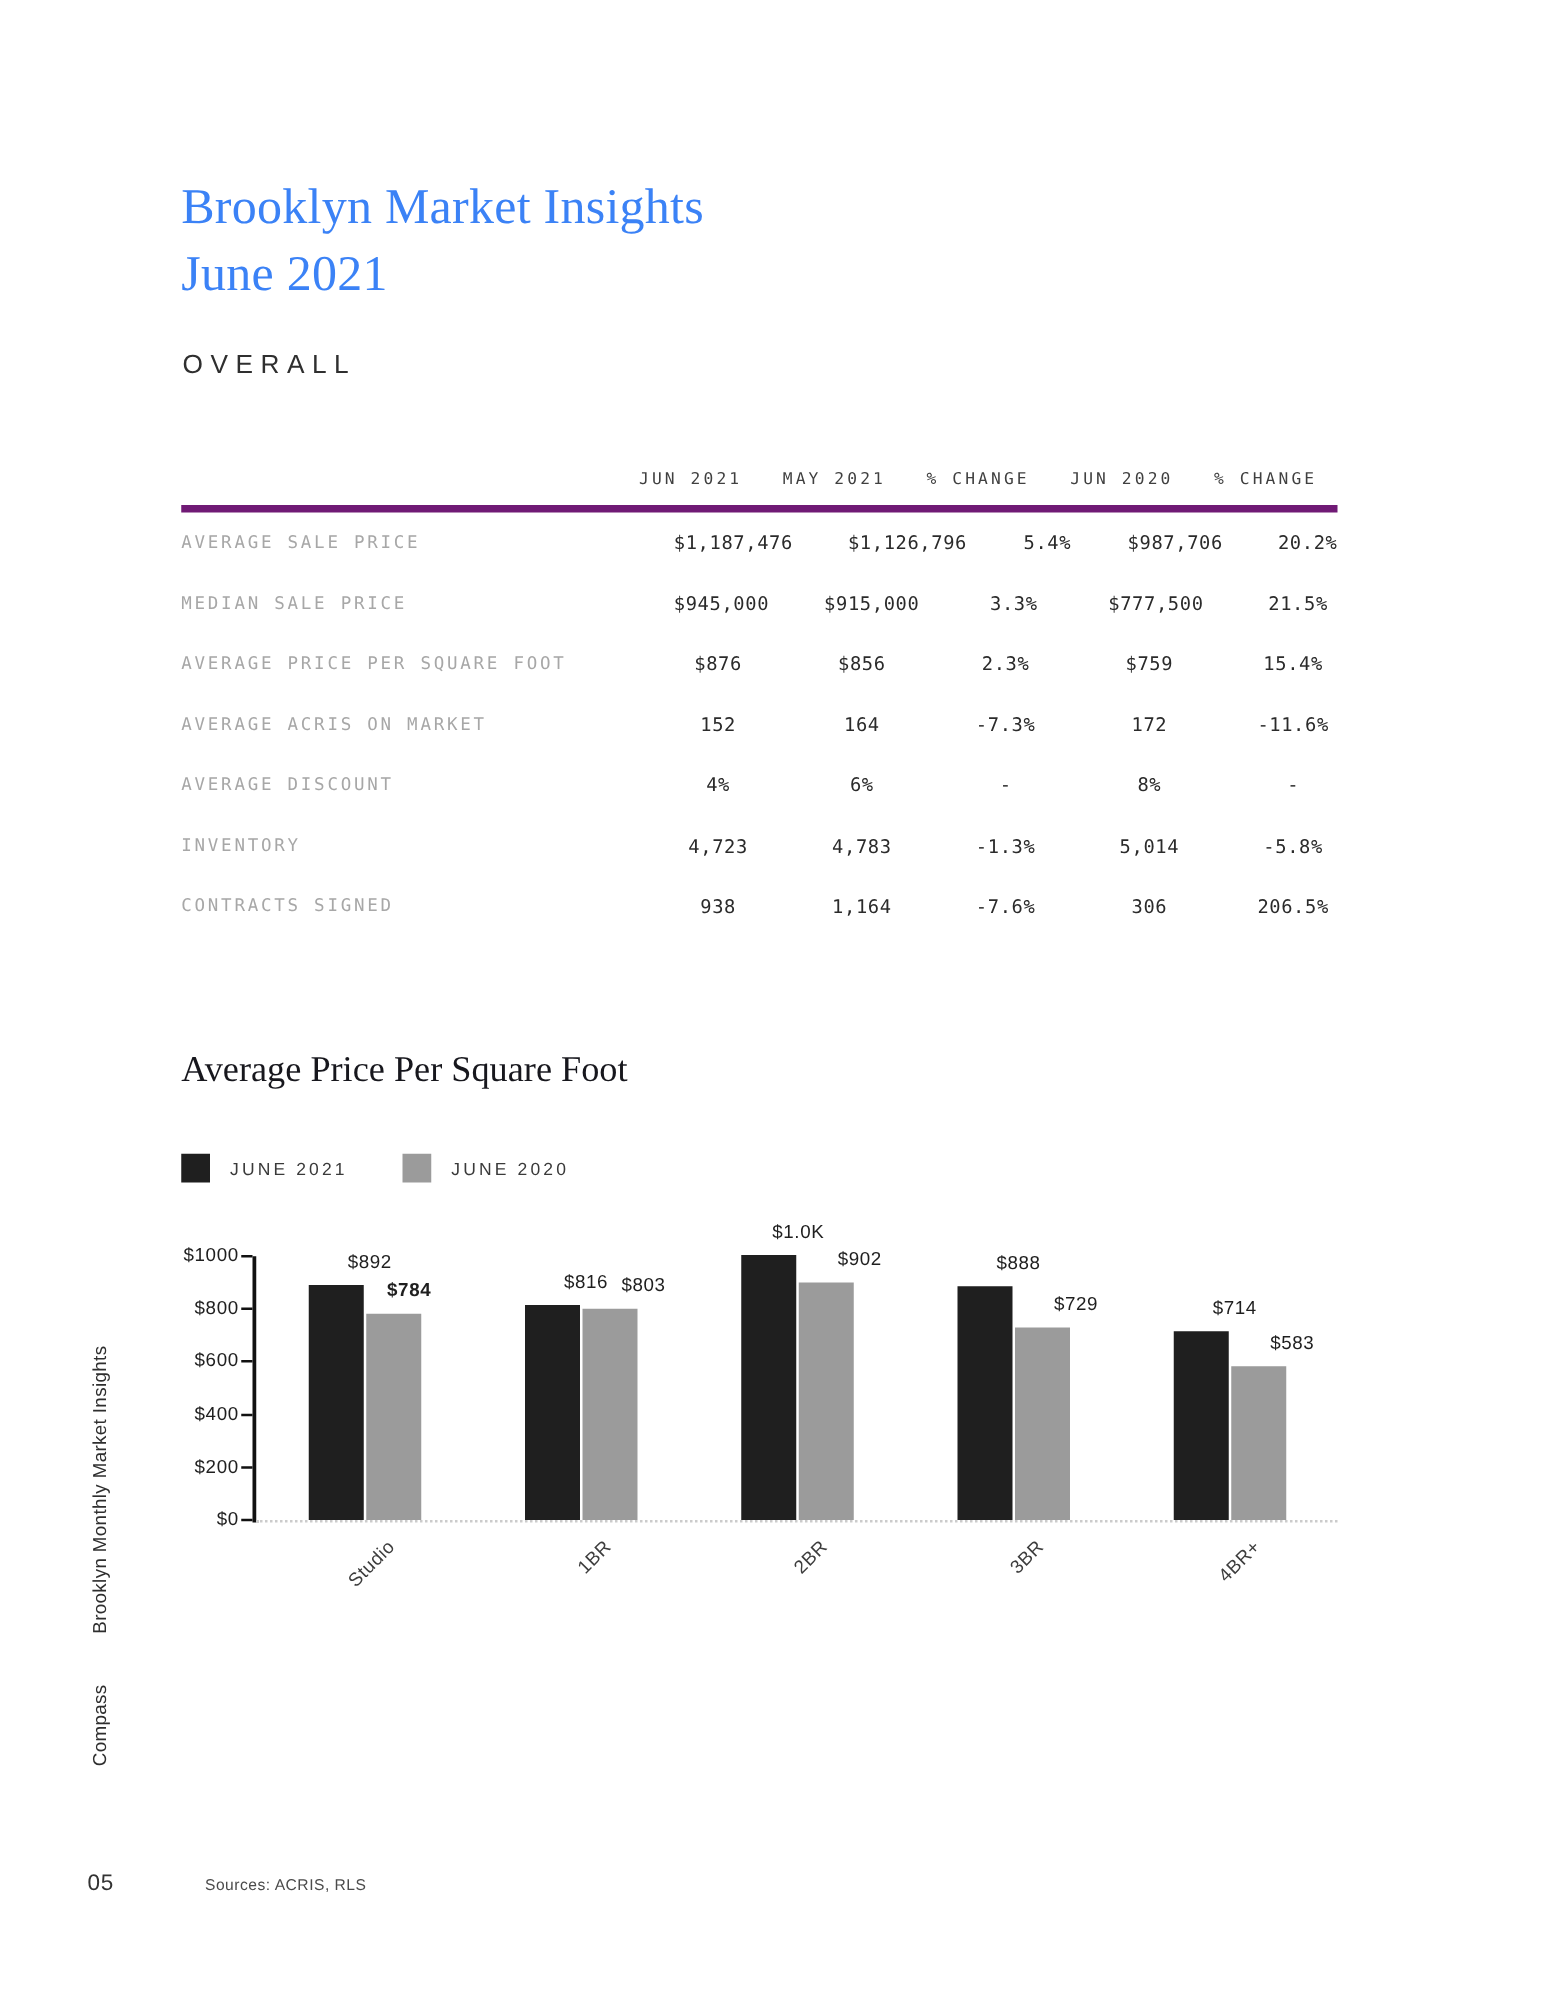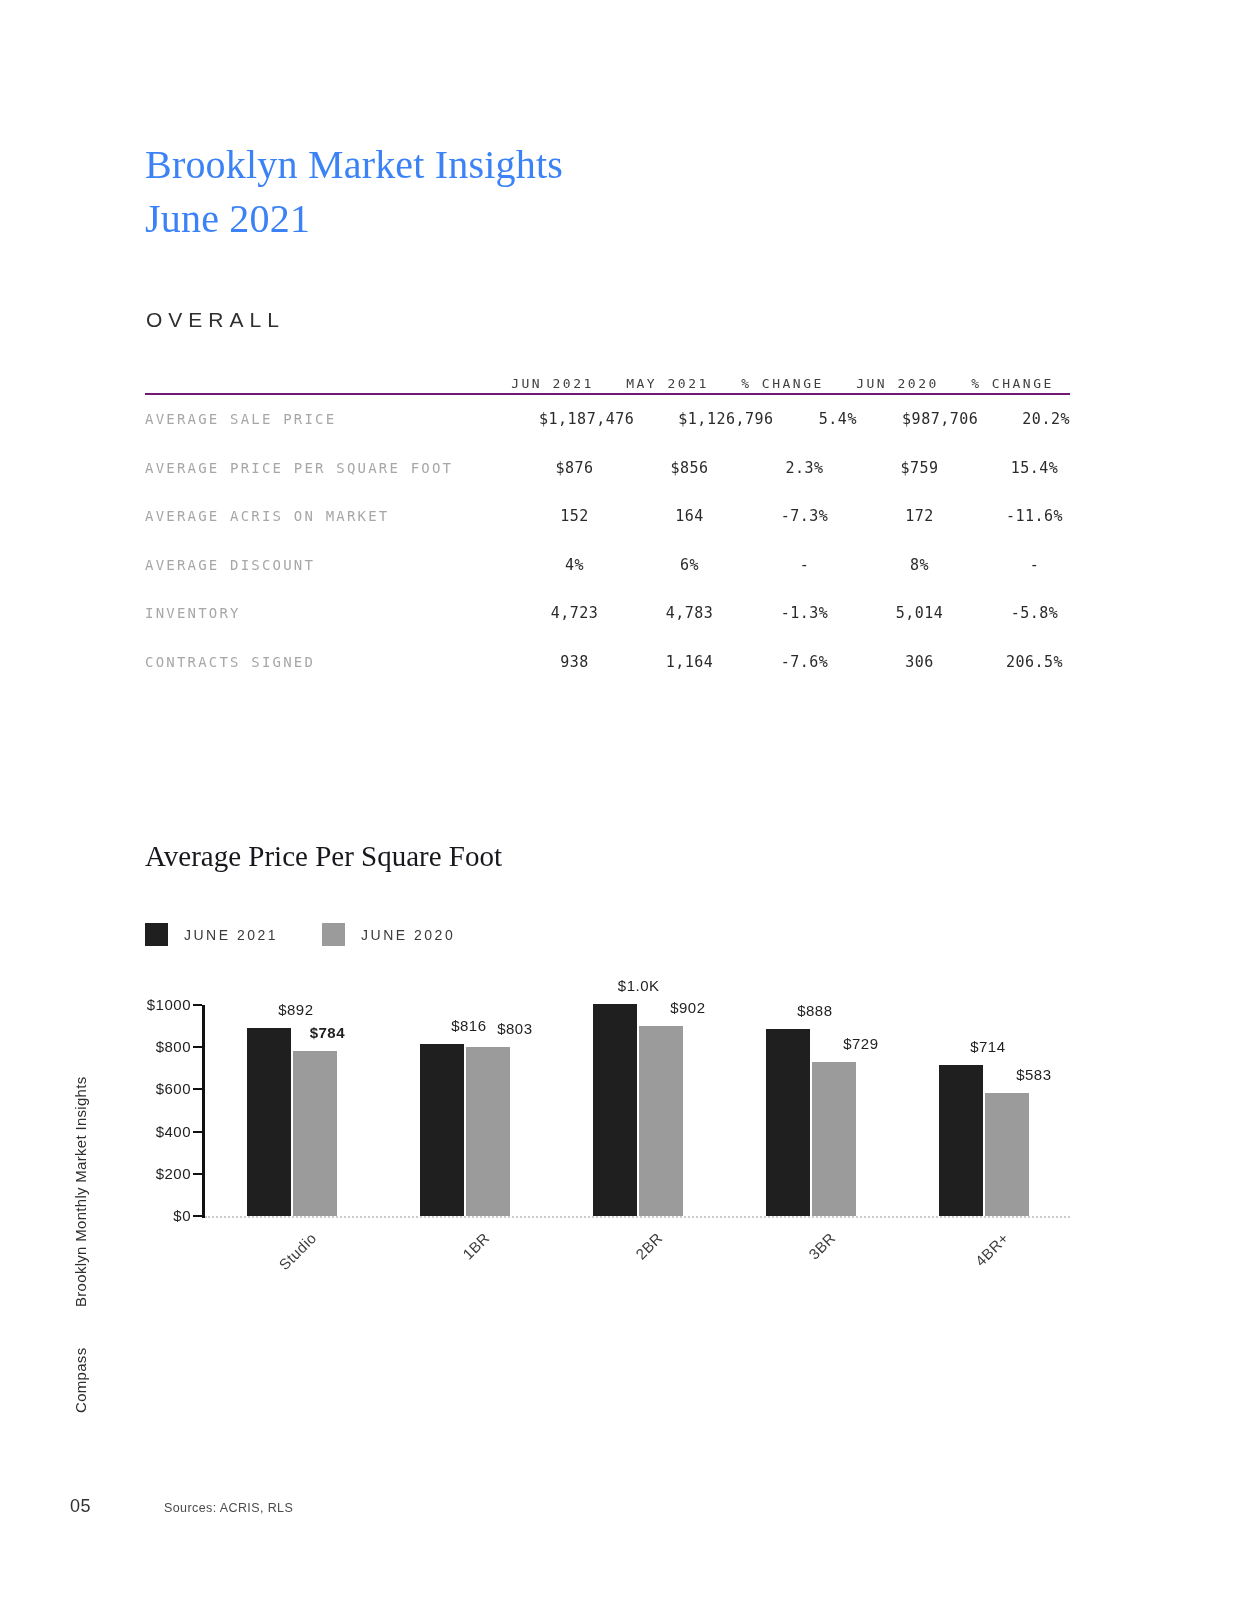--- a/index.html
+++ b/index.html
@@ -21,33 +21,32 @@
     line-height: 54px;
     color: #3b82f6;
     letter-spacing: 0.2px;
   }
   .overall {
     position: absolute; left: 146px; top: 280px;
     font-size: 21px;
     font-weight: 300;
     letter-spacing: 6px;
     color: #2f2f2f;
-    margin-top: 28px;
   }
   
   .metrics-table {
     position: absolute; left: 145px; top: 376px; width: 925px;
     font-family: "DejaVu Sans Mono", "Liberation Mono", monospace;
   }
   .t-head {
     display: grid;
     grid-template-columns: 350px repeat(5, 1fr);
     align-items: end;
-    padding-bottom: 2px;
-    border-bottom: 2px solid #701a75;
+    padding-bottom: 13px;
+    border-bottom: 6px solid #701a75;
   }
   .t-head .th {
     font-size: 13px;
     letter-spacing: 2.5px;
     color: #404040;
     text-align: center;
     white-space: nowrap;
   }
   .t-row {
     display: grid;
@@ -154,20 +153,28 @@
       </div>
     <div id="t-body">
 
     <div class="t-row">
           <div class="row-label">AVERAGE SALE PRICE</div>
           <div class="cell">$1,187,476</div>
           <div class="cell">$1,126,796</div>
           <div class="cell">5.4%</div>
           <div class="cell">$987,706</div>
           <div class="cell">20.2%</div>
+        </div>
+        <div class="t-row">
+          <div class="row-label">MEDIAN SALE PRICE</div>
+          <div class="cell">$945,000</div>
+          <div class="cell">$915,000</div>
+          <div class="cell">3.3%</div>
+          <div class="cell">$777,500</div>
+          <div class="cell">21.5%</div>
         </div>
         <div class="t-row">
           <div class="row-label">AVERAGE PRICE PER SQUARE FOOT</div>
           <div class="cell">$876</div>
           <div class="cell">$856</div>
           <div class="cell">2.3%</div>
           <div class="cell">$759</div>
           <div class="cell">15.4%</div>
         </div>
         <div class="t-row">

